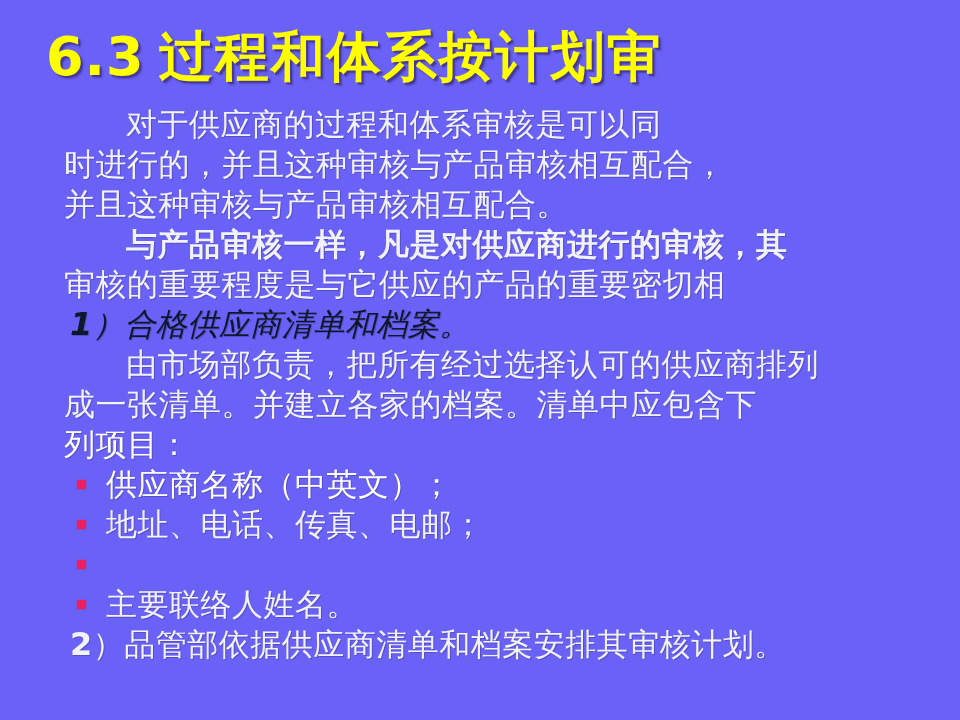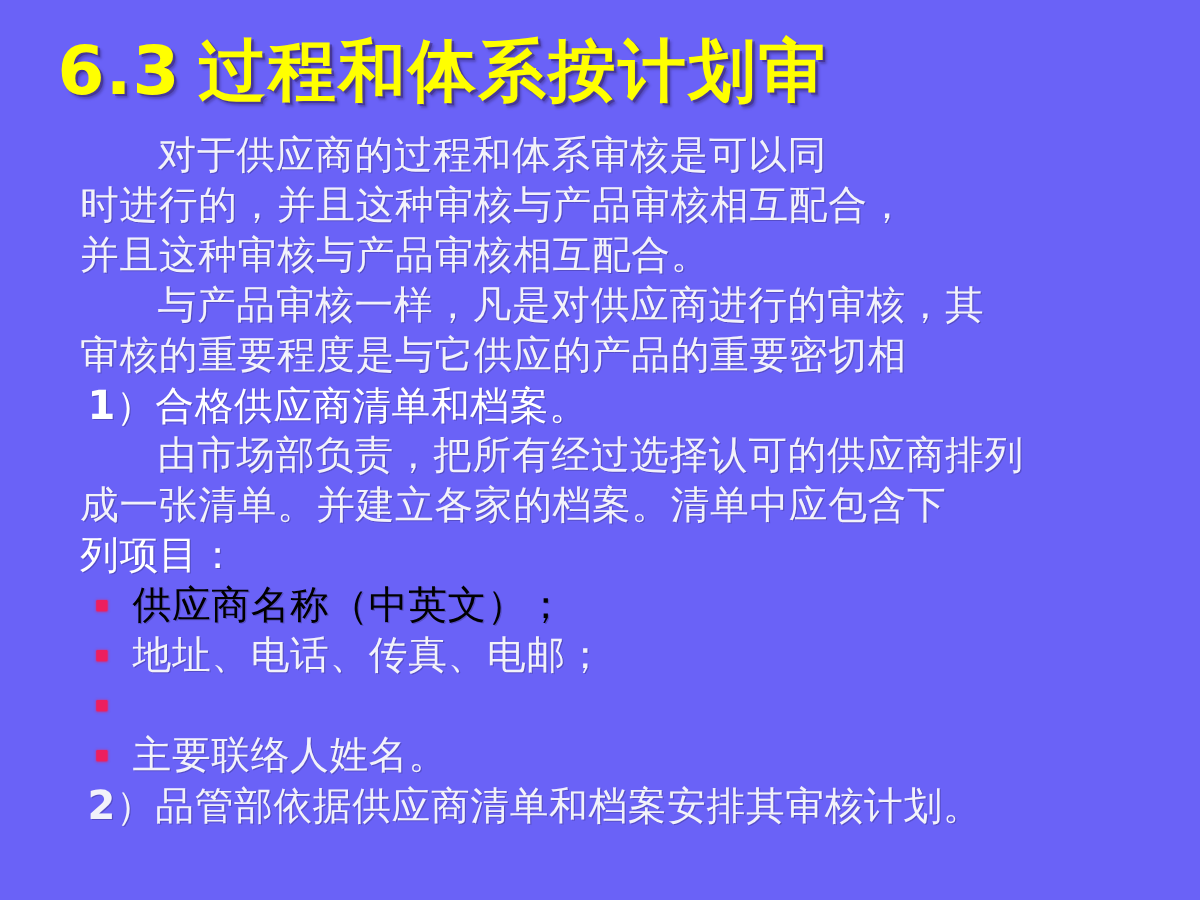--- a/index.html
+++ b/index.html
@@ -104,26 +104,26 @@
 
   <div id="slide-title" style="color: rgb(255, 255, 0);">
     <span class="num">6.3</span>
     <span class="cn">过程和体系按计划审</span>
   </div>
 
   <div id="body-block">
       <div class="txt-line indent" style="color: rgb(242, 242, 250);">对于供应商的过程和体系审核是可以同</div>
       <div class="txt-line" style="color: rgb(242, 242, 250);">时进行的，并且这种审核与产品审核相互配合，</div>
       <div class="txt-line" style="color: rgb(242, 242, 250);">并且这种审核与产品审核相互配合。</div>
-      <div class="txt-line indent" style="color: rgb(242, 242, 250);">与产品审核一样，凡是对供应商进行的审核，其</div>
+      <div class="txt-line indent" style="color: rgb(242, 242, 250); font-weight: bold;">与产品审核一样，凡是对供应商进行的审核，其</div>
       <div class="txt-line" style="color: rgb(242, 242, 250);">审核的重要程度是与它供应的产品的重要密切相</div>
-      <div class="txt-line numbered" style="color: #ffffff;"><span class="lead">1</span><span>）合格供应商清单和档案。</span></div>
+      <div class="txt-line numbered" style="color: #0f172a; font-style: italic;"><span class="lead">1</span><span>）合格供应商清单和档案。</span></div>
       <div class="txt-line indent" style="color: rgb(242, 242, 250);">由市场部负责，把所有经过选择认可的供应商排列</div>
       <div class="txt-line" style="color: rgb(242, 242, 250);">成一张清单。并建立各家的档案。清单中应包含下</div>
       <div class="txt-line" style="color: #ffffff;">列项目：</div>
-      <div class="bullet-line" style="color: #000000;"><span class="bullet-marker" style="background: rgb(236, 31, 94);"></span><span>供应商名称（中英文）；</span></div>
+      <div class="bullet-line" style="color: #ffffff;"><span class="bullet-marker" style="background: rgb(236, 31, 94);"></span><span>供应商名称（中英文）；</span></div>
       <div class="bullet-line" style="color: rgb(242, 242, 250);"><span class="bullet-marker" style="background: rgb(236, 31, 94);"></span><span>地址、电话、传真、电邮；</span></div>
       <div class="bullet-line" style="color: rgb(242, 242, 250);"><span class="bullet-marker" style="background: rgb(236, 31, 94);"></span></div>
       <div class="bullet-line" style="color: rgb(242, 242, 250);"><span class="bullet-marker" style="background: rgb(236, 31, 94);"></span><span>主要联络人姓名。</span></div>
       <div class="txt-line numbered" style="color: rgb(242, 242, 250);"><span class="lead">2</span><span>）品管部依据供应商清单和档案安排其审核计划。</span></div>
     </div>
 
 </div>
 
 </body></html>

